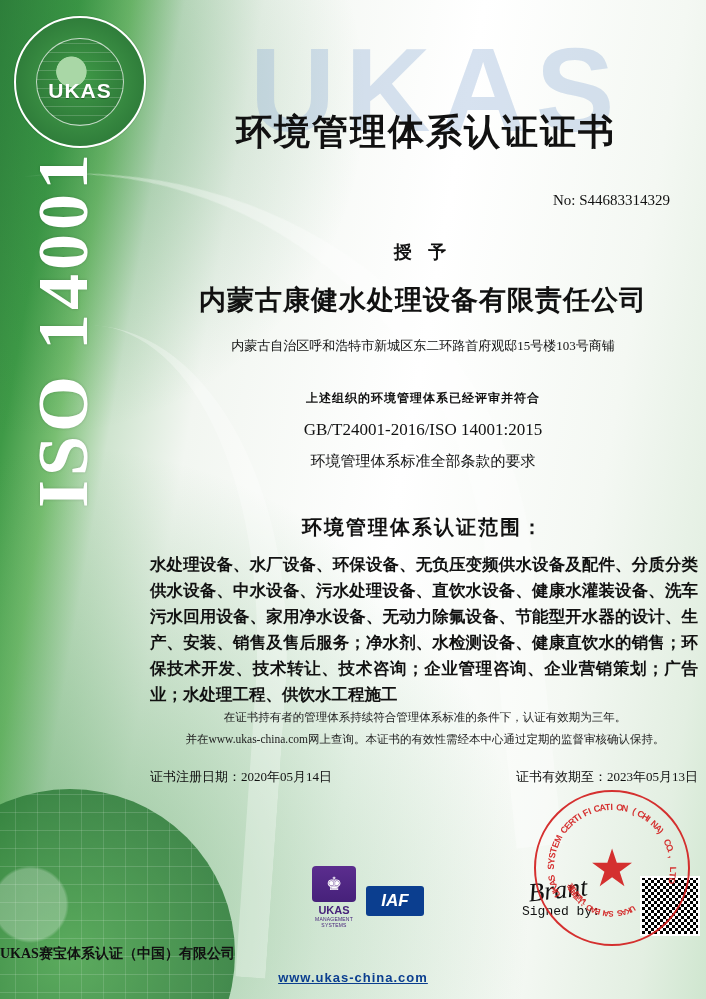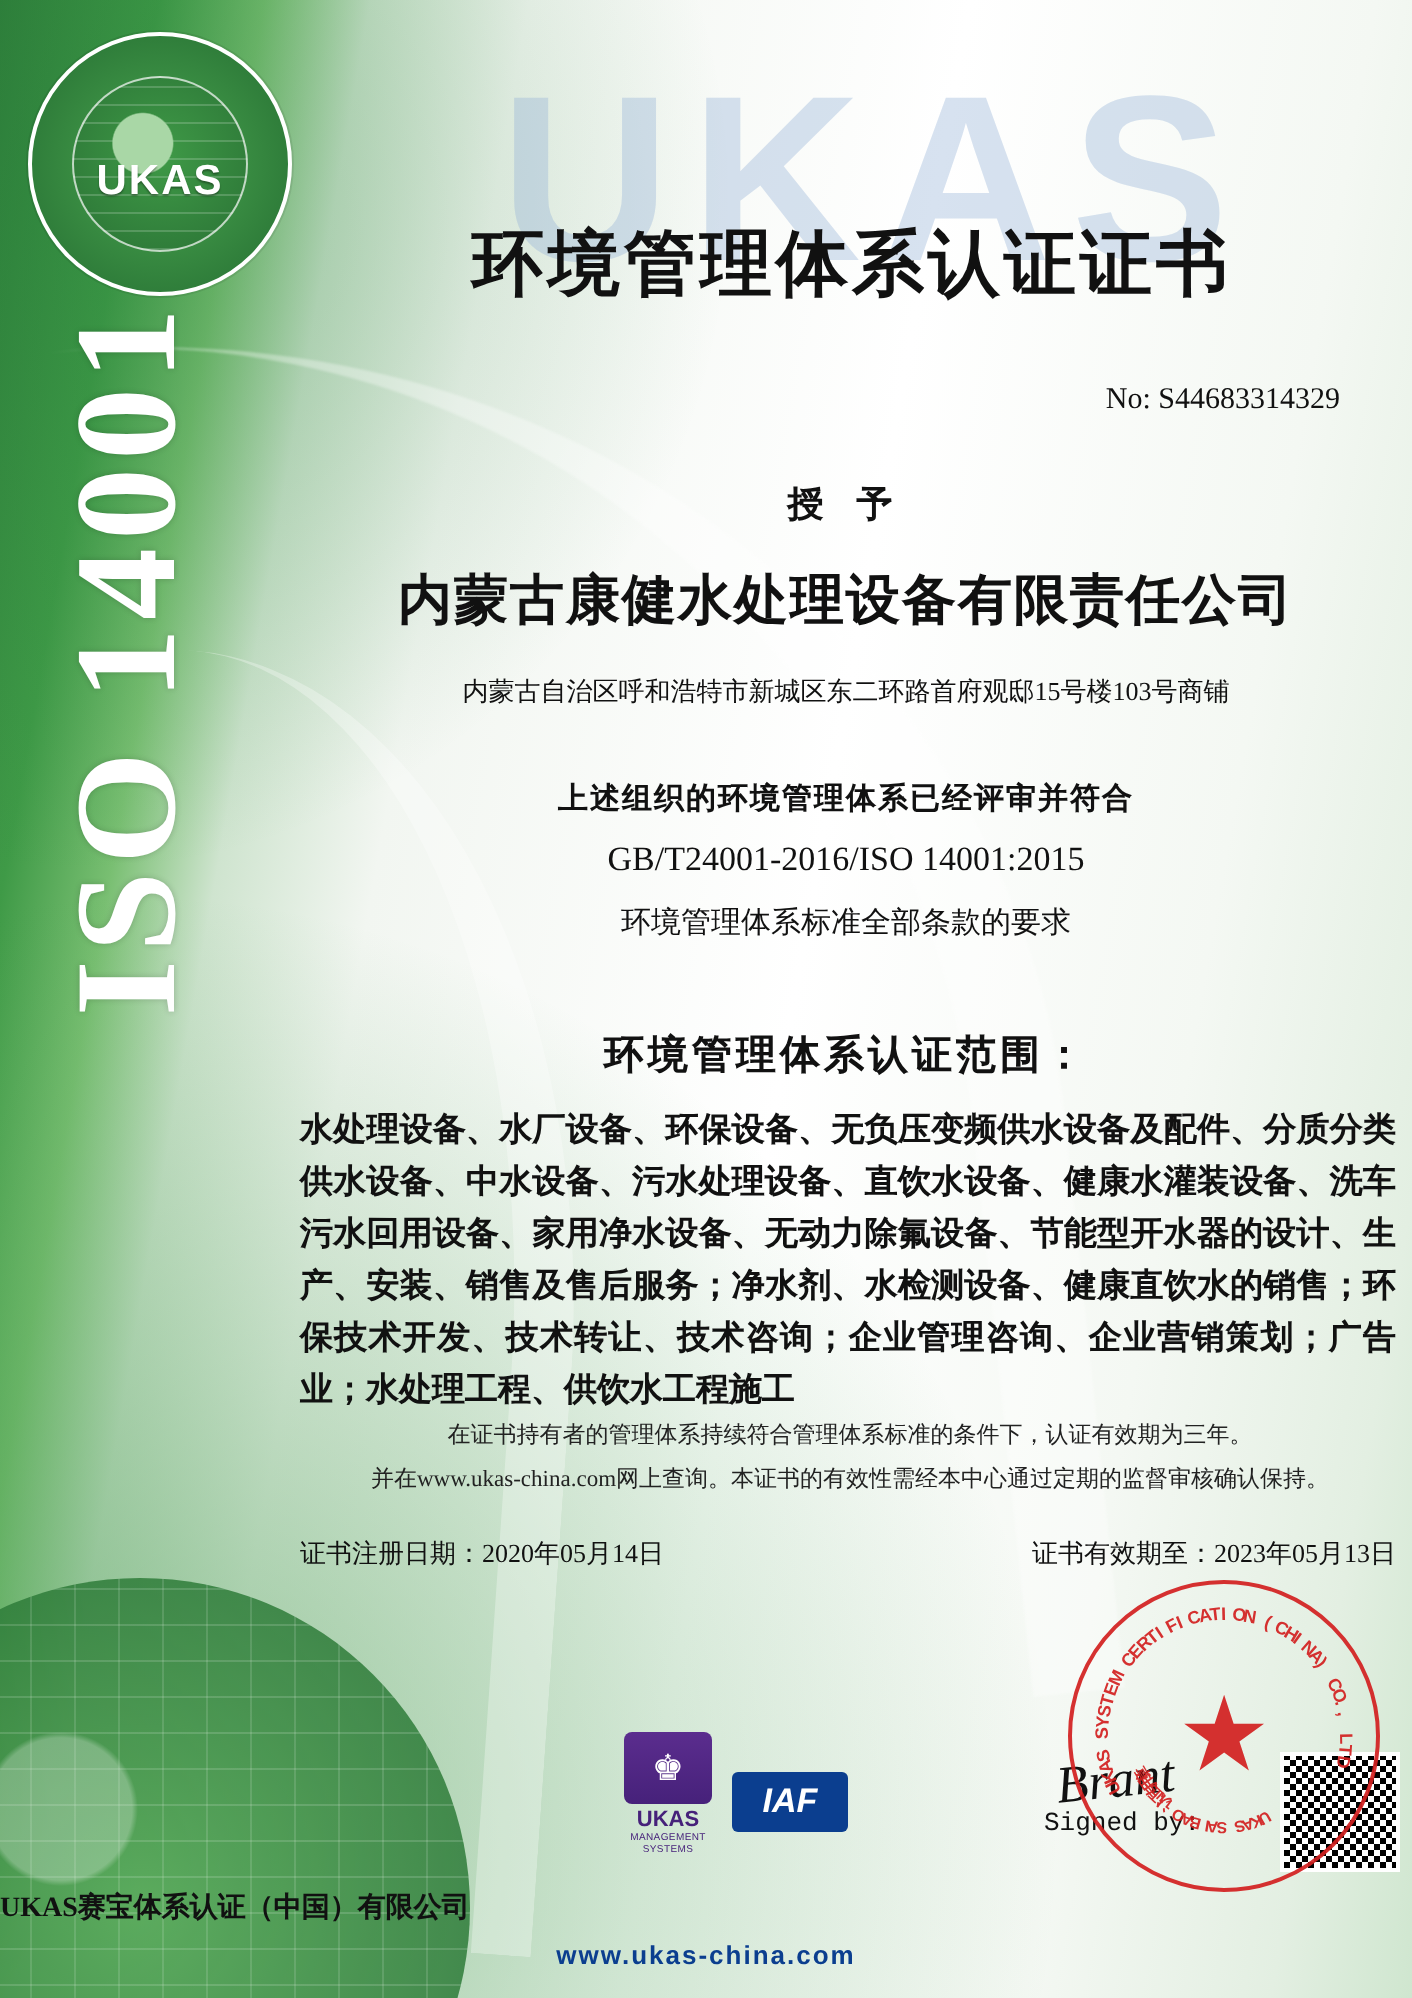--- a/index.html
+++ b/index.html
@@ -109,21 +109,21 @@
     font-family:"Liberation Serif", serif;
   }
   .address{
     position:absolute;left:0;top:295px;width:566px;text-align:center;
     font-size:13px;color:#111;font-family:"Liberation Serif", serif;
   }
   .stmt{
     position:absolute;left:0;width:566px;text-align:center;color:#111;
     font-family:"Liberation Serif", serif;
   }
-  .stmt.l1{top:348px;font-size:15px;font-weight:bold;letter-spacing:1px;}
+  .stmt.l1{top:348px;font-size:12px;font-weight:bold;letter-spacing:1px;}
   .stmt.l2{top:378px;font-size:17px;}
   .stmt.l3{top:410px;font-size:15px;}
   .scope-title{
     position:absolute;left:0;top:472px;width:566px;text-align:center;
     font-size:20px;font-weight:bold;color:#111;letter-spacing:2px;
     font-family:"Liberation Serif", serif;
   }
   .scope-body{
     position:absolute;left:10px;top:510px;width:548px;
     font-size:16.5px;line-height:26px;color:#111;
@@ -208,21 +208,21 @@
     font-size:9px;font-weight:bold;transform-origin:0 0;white-space:nowrap;
   }
   .footer{
     position:absolute;left:0;bottom:36px;width:690px;text-align:left;
     font-size:14px;font-weight:bold;color:#111;
     font-family:"Liberation Serif", serif;
   }
   .footer2{
     position:absolute;left:0;bottom:14px;width:706px;text-align:center;
     font-size:13px;font-weight:bold;color:#0b3e8f;
-    font-family:"Liberation Sans", sans-serif;letter-spacing:1px;
+    font-family:"Liberation Sans", sans-serif;letter-spacing:1px;text-decoration:underline;
   }
 </style>
 </head>
 <body>
 
 <div class="cert">
 
   <div class="globe"></div>
   <div class="swirl"></div>
   <div class="swirl2"></div>

